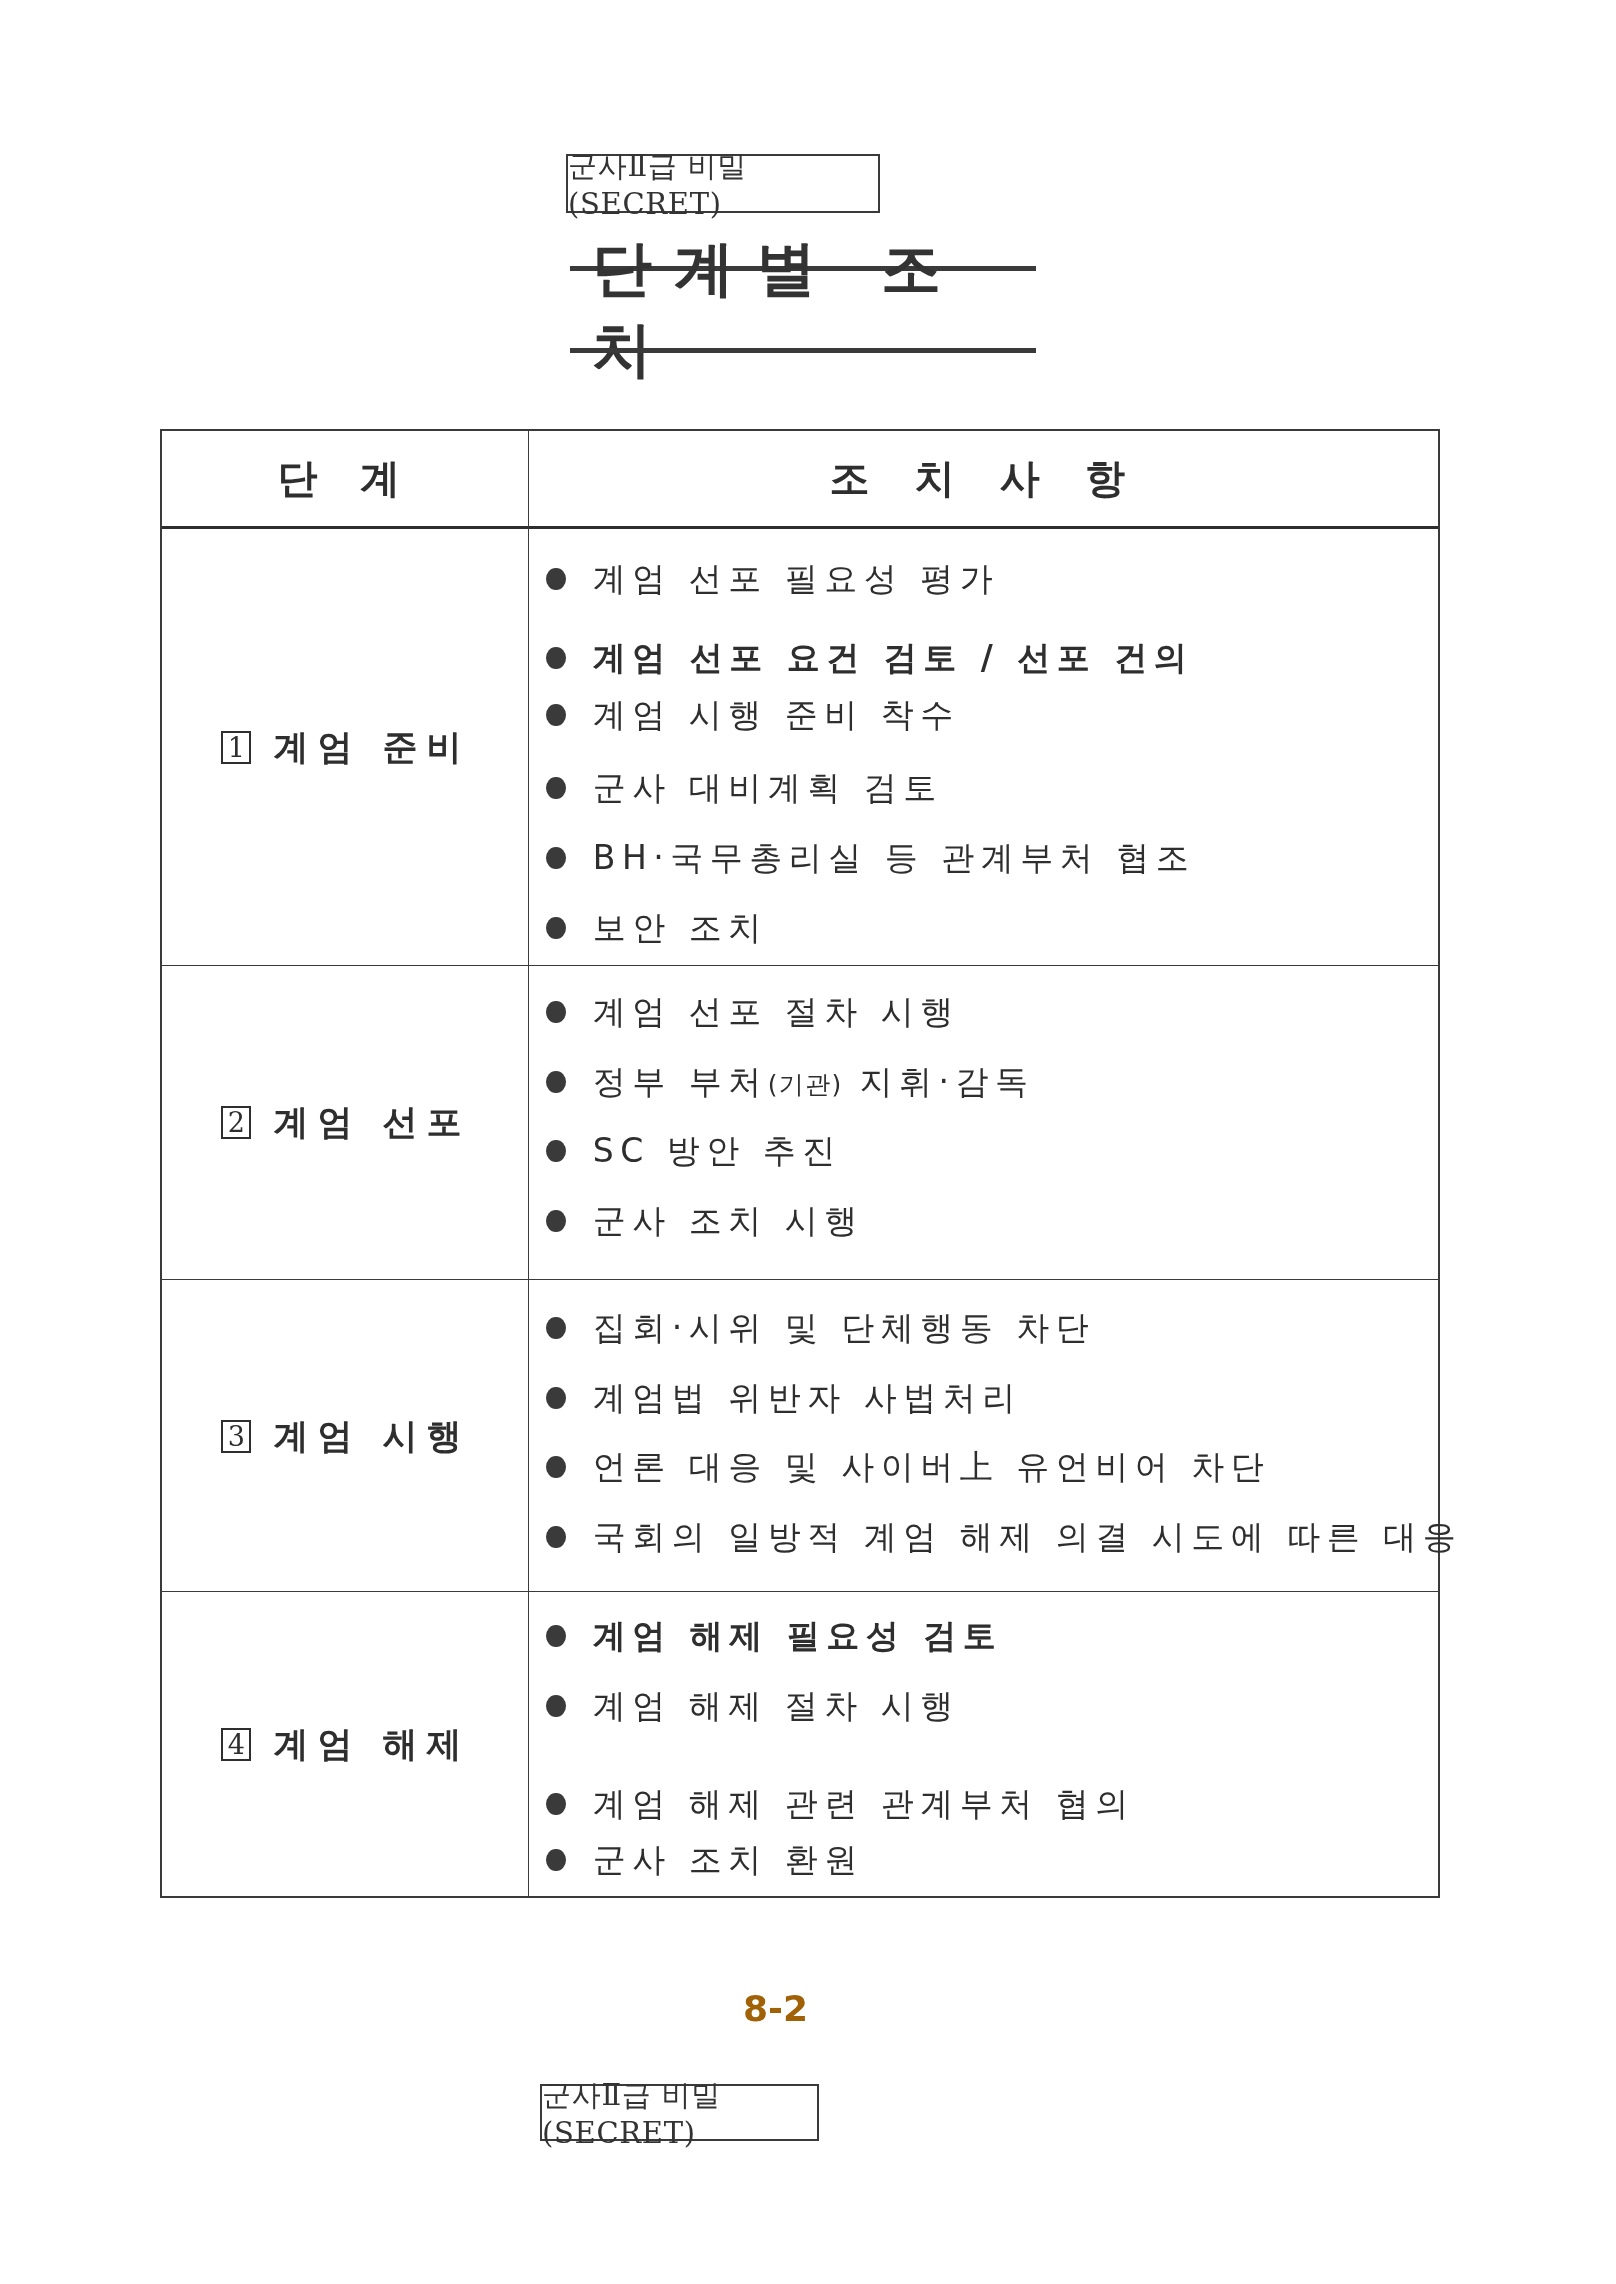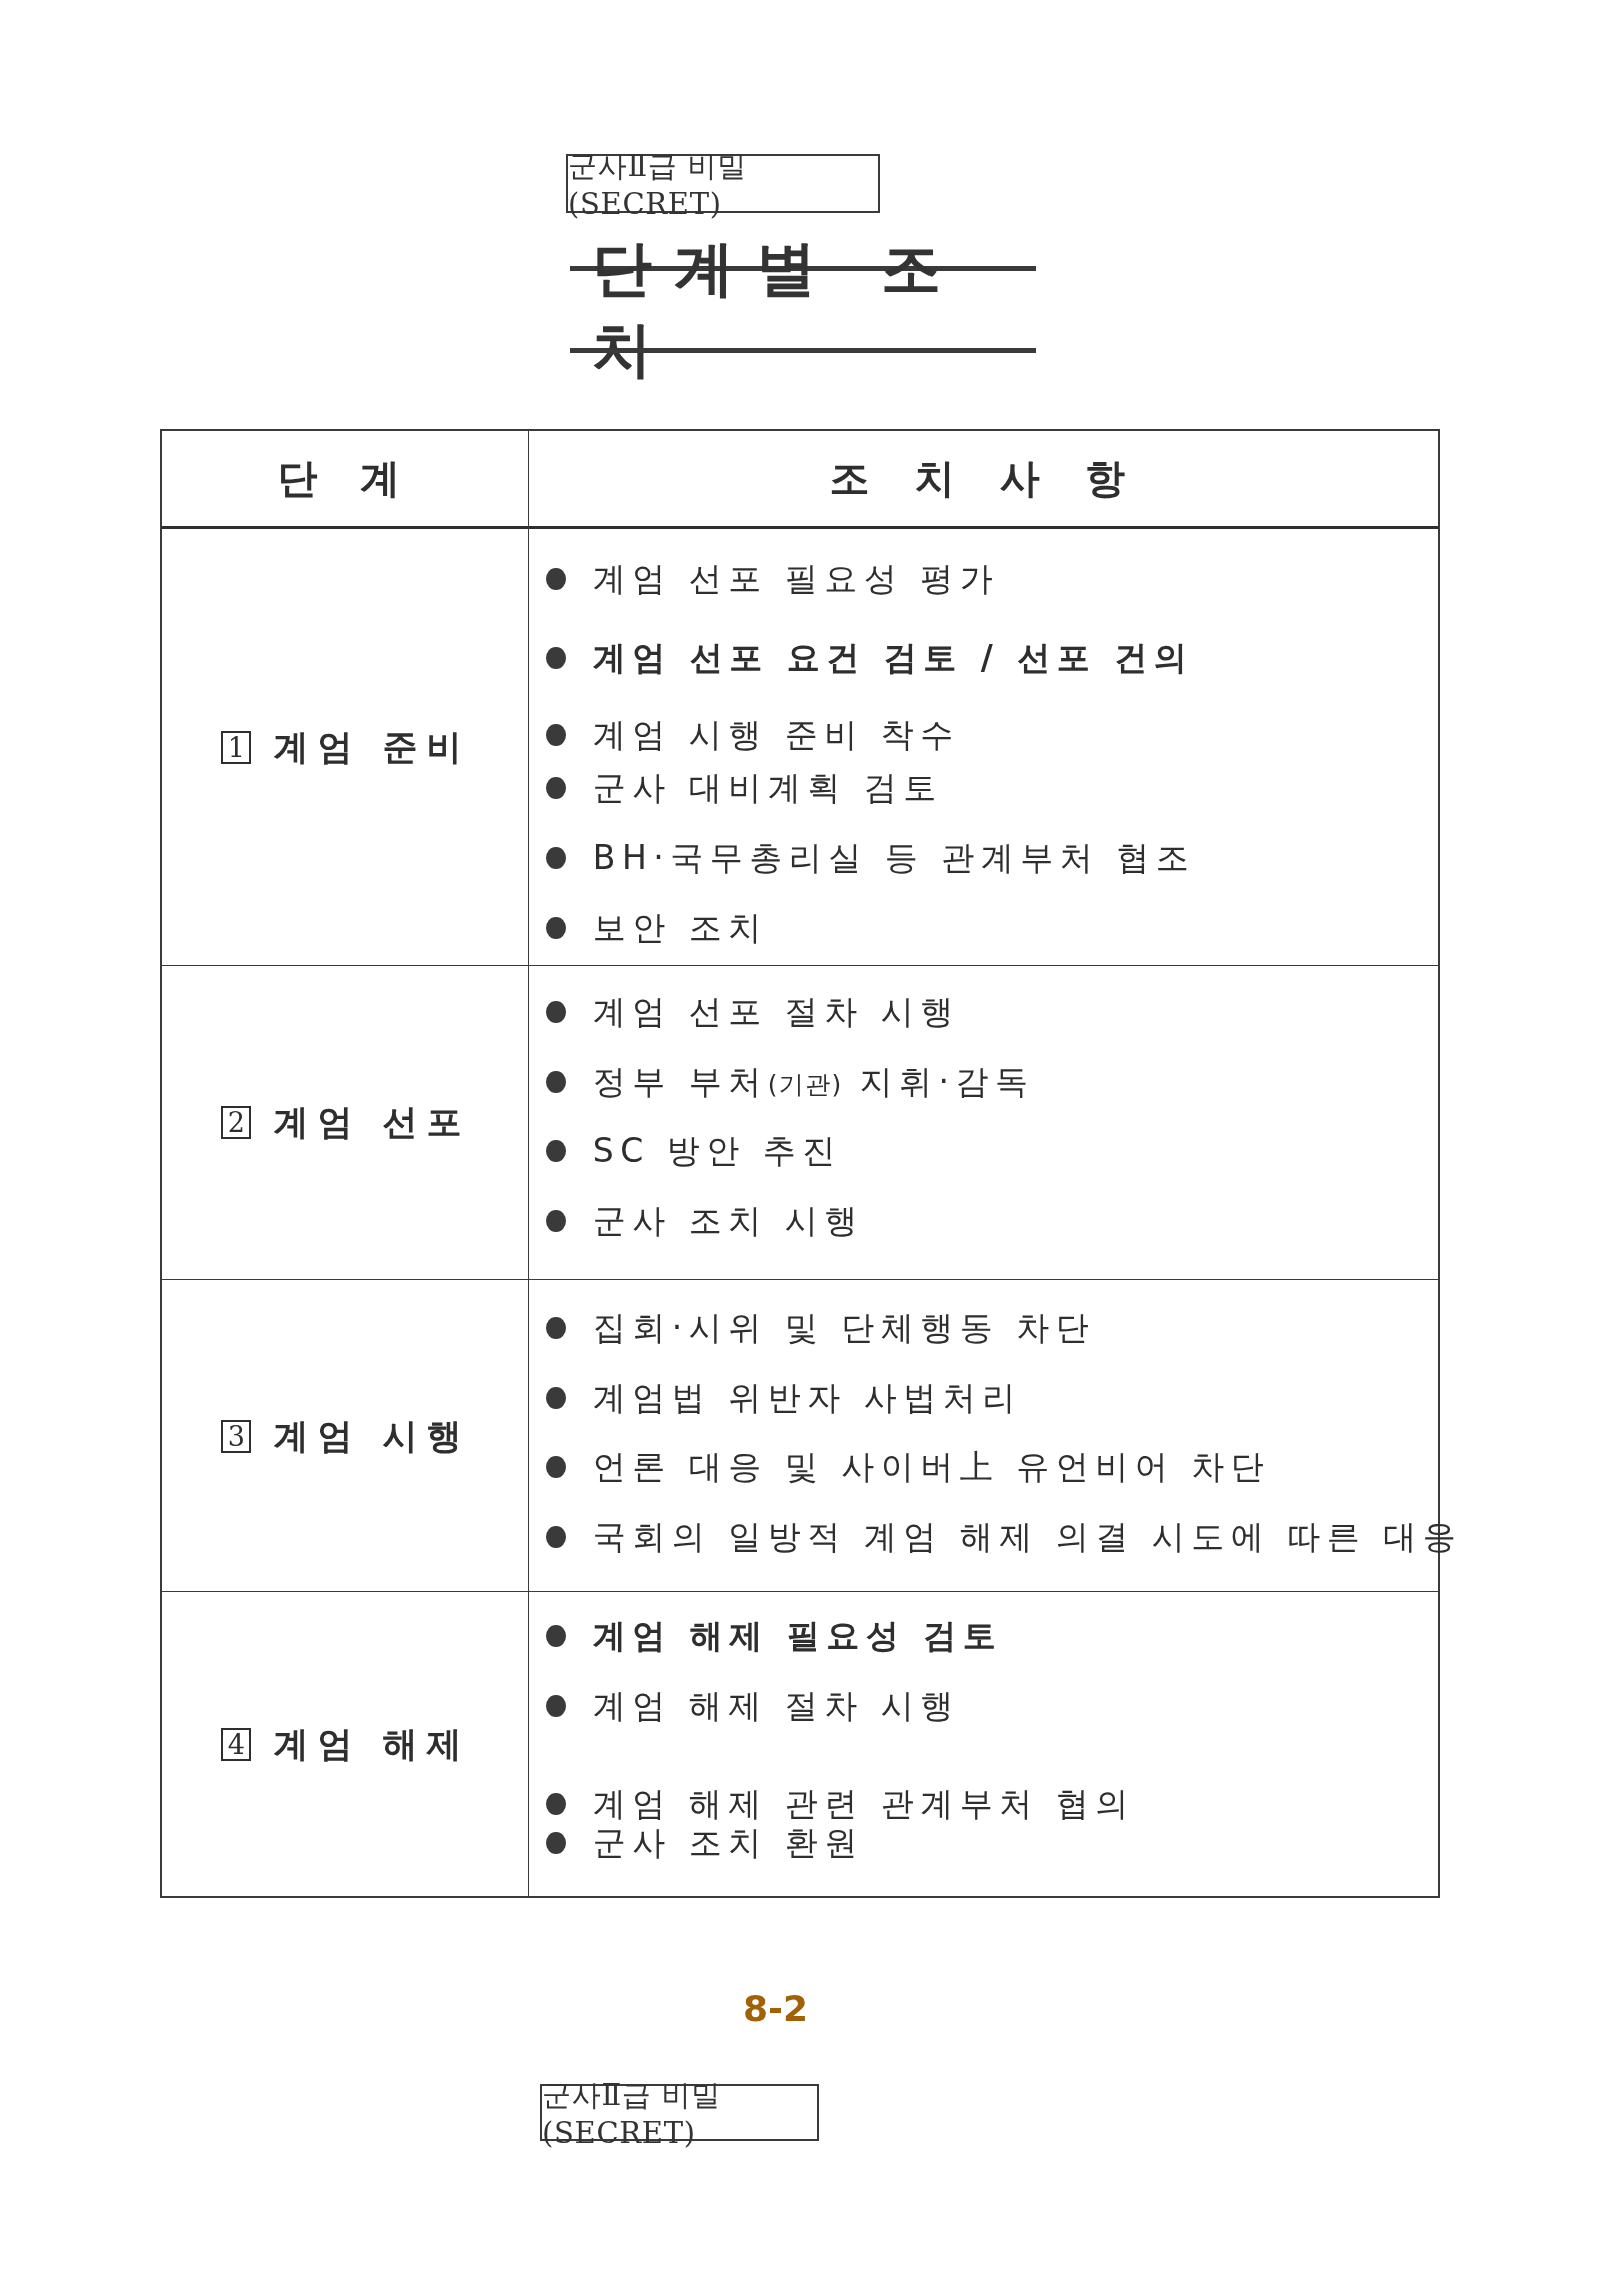--- a/index.html
+++ b/index.html
@@ -86,21 +86,21 @@
     </div>
     <div class="items">
       <div class="item" style="top:24px;">
           <span class="bullet"></span>
           <span>계엄 선포 필요성 평가</span>
         </div>
       <div class="item" style="top:103px;font-weight:bold;">
           <span class="bullet"></span>
           <span>계엄 선포 요건 검토 / 선포 건의</span>
         </div>
-      <div class="item" style="top:180px;">
+      <div class="item" style="top:160px;">
           <span class="bullet"></span>
           <span>계엄 시행 준비 착수</span>
         </div>
       <div class="item" style="top:233px;">
           <span class="bullet"></span>
           <span>군사 대비계획 검토</span>
         </div>
       <div class="item" style="top:303px;">
           <span class="bullet"></span>
           <span>BH·국무총리실 등 관계부처 협조</span>
@@ -173,21 +173,21 @@
           <span>계엄 해제 필요성 검토</span>
         </div>
       <div class="item" style="top:88px;">
           <span class="bullet"></span>
           <span>계엄 해제 절차 시행</span>
         </div>
       <div class="item" style="top:158px;margin-top:28px;">
           <span class="bullet"></span>
           <span>계엄 해제 관련 관계부처 협의</span>
         </div>
-      <div class="item" style="top:225px;align-items:center;">
+      <div class="item" style="top:242px;align-items:center;">
           <span class="bullet"></span>
           <span>군사 조치 환원</span>
         </div>
     </div>
   </div>
 </div>
 
 <div class="page-num">8-2</div>
 
 <div id="cls-bottom" class="classbox">

